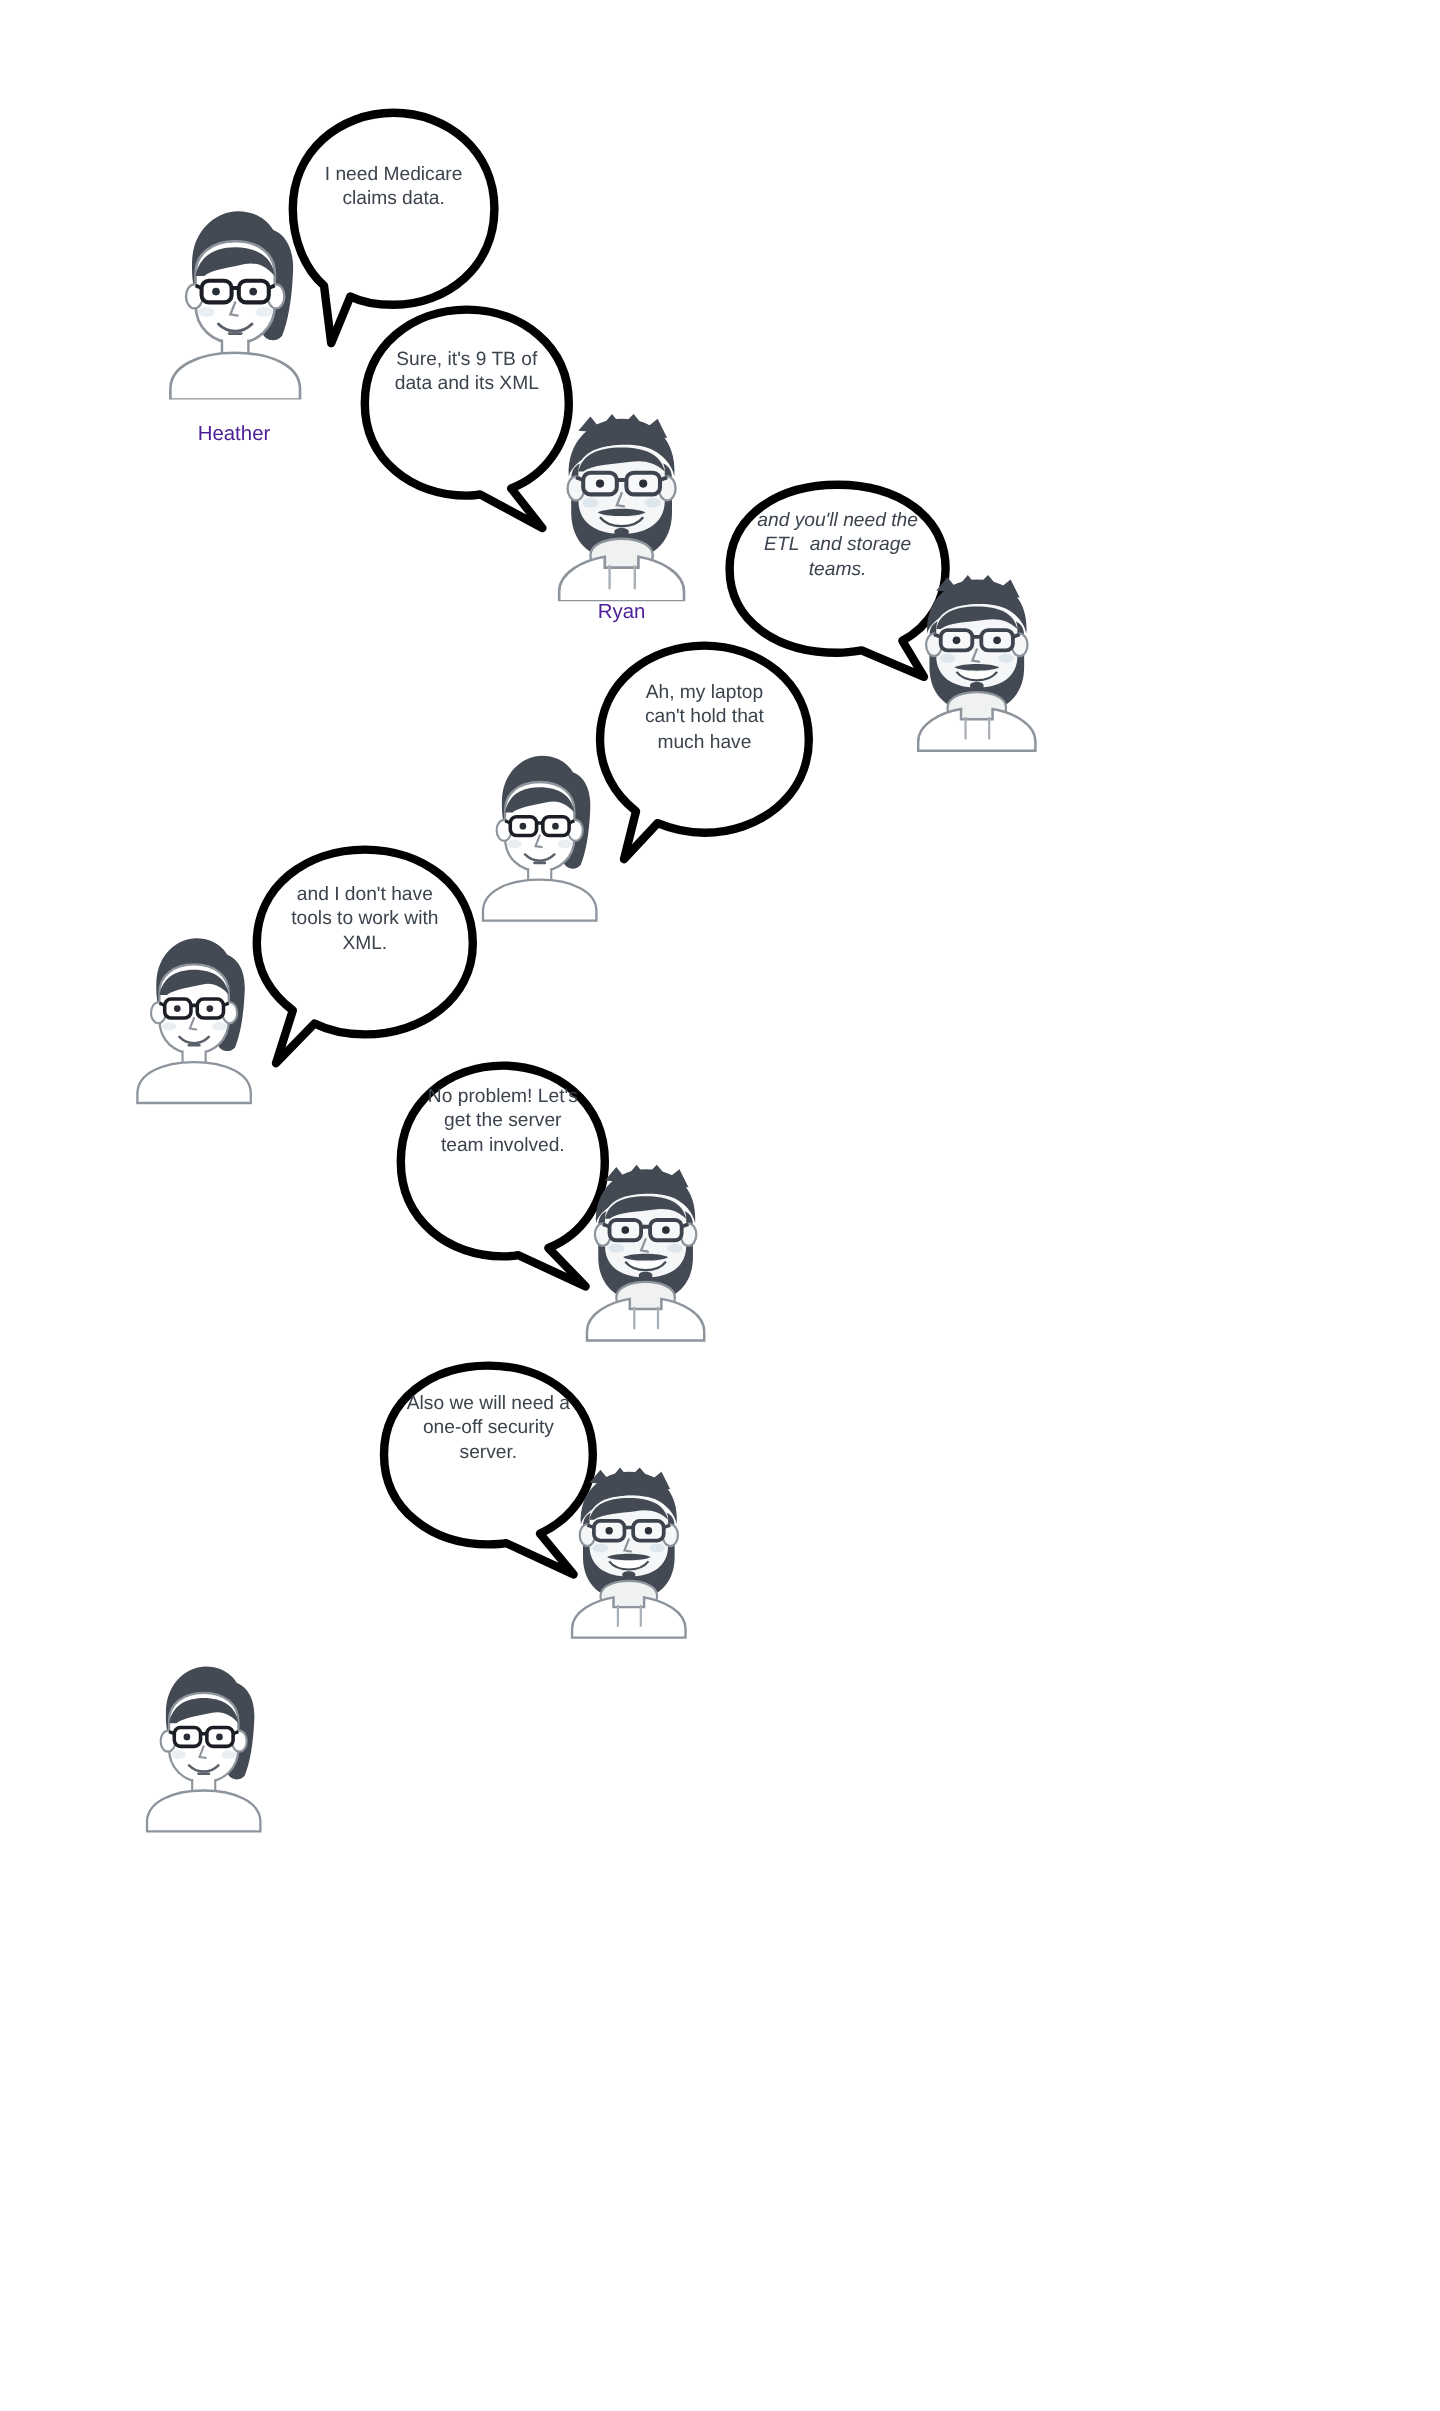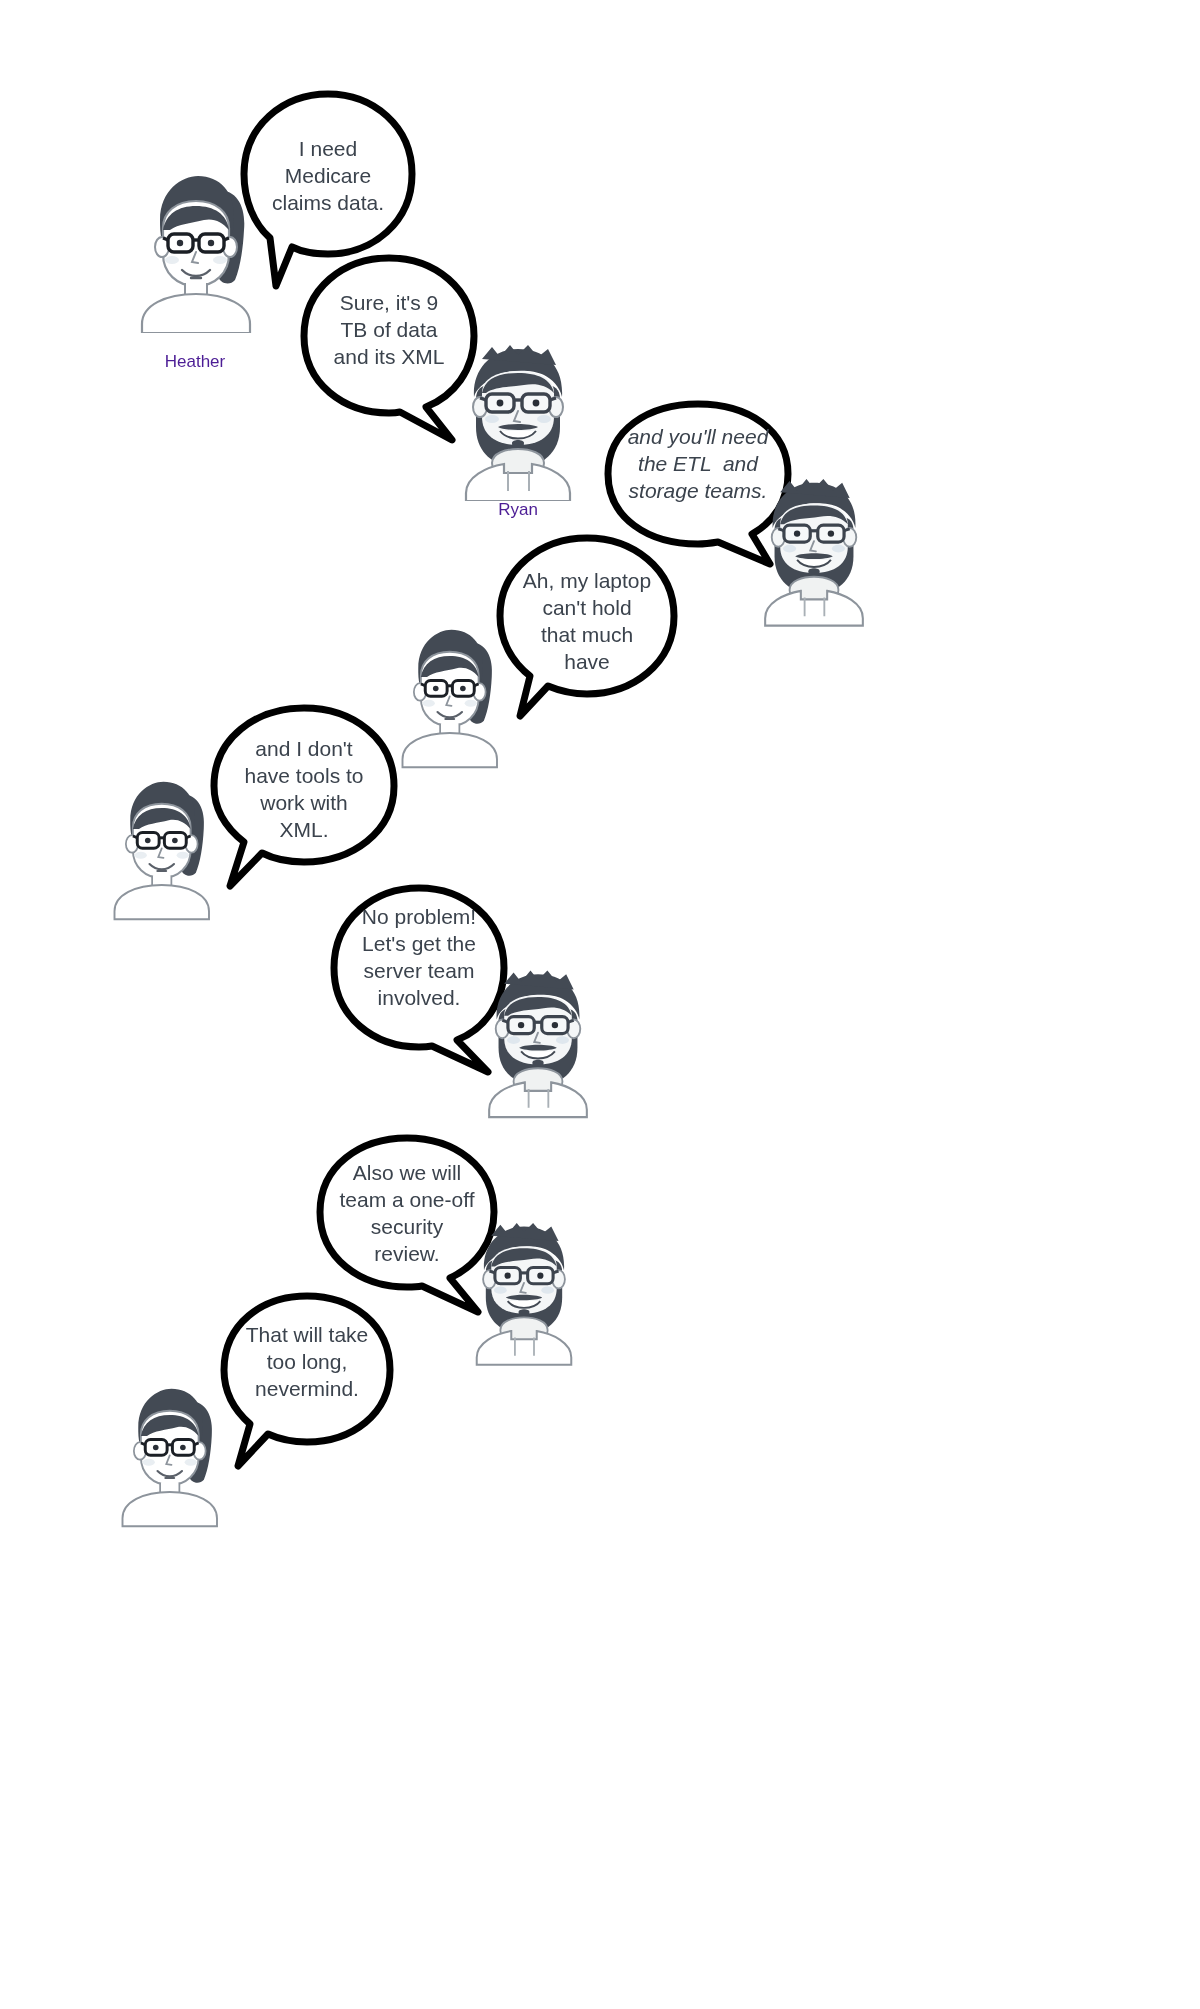--- a/index.html
+++ b/index.html
@@ -46,21 +46,21 @@
     position: absolute;
     left: 0;
     right: 0;
     top: 0;
     bottom: 0;
     display: flex;
     align-items: center;
     justify-content: center;
     text-align: center;
     font-family: "Liberation Sans", sans-serif;
-    font-size: 21px;
+    font-size: 16px;
     line-height: 1.28;
     color: #3b434d;
     padding: 0 16px;
     box-sizing: border-box;
     pointer-events: none;
   }
 </style>
 </head>
 <body>
 
@@ -323,21 +323,21 @@
       <line x1="56" y1="130" x2="56" y2="150" stroke="#a9b0b6" stroke-width="2"></line>
       <line x1="77" y1="130" x2="77" y2="150" stroke="#a9b0b6" stroke-width="2"></line>
     </svg>
   </div>
 
   <div class="bubble" style="left:312px; top:1130px; width:190px; height:186px;">
     <svg viewBox="0 0 190 186" xmlns="http://www.w3.org/2000/svg">
       <path d="M95 8 C142 8 182 36 182 82 C182 112 164 136 138 148
                L166 182 L110 156 C105 157 100 157 95 157 C48 157 8 128 8 82 C8 36 48 8 95 8 Z" fill="#ffffff" stroke="#000000" stroke-width="7" stroke-linejoin="round"></path>
     </svg>
-    <div class="btext" style="padding:0 26px; align-items:flex-start; padding-top:30px;">Also we will team a one-off security review.</div>
+    <div class="btext" style="padding:0 26px; align-items:flex-start; padding-top:30px;">Also we will need a one-off security server.</div>
   </div>
 
   <div class="avatar" style="left:464px; top:1216px; width:120px; height:152px;">
     <svg viewBox="0 0 132 160" xmlns="http://www.w3.org/2000/svg">
       <path d="M24 58 C24 48 30 44 38 44 L94 44 C102 44 108 48 108 58 L108 86
                C108 112 90 126 66 126 C42 126 24 112 24 86 Z" fill="#434a54"></path>
       <path d="M22 56 C20 26 42 8 66 8 C92 8 112 24 110 56 C108 46 100 38 92 34
                C80 28 54 28 42 36 C32 42 24 48 22 56 Z" fill="#434a54"></path>
       <path d="M30 18 L40 6 L48 16 L58 4 L66 14 L76 4 L86 16 L96 8 L104 24 Z" fill="#434a54"></path>
       <path d="M30 52 C30 38 44 30 66 30 C88 30 102 38 102 52 L102 76
@@ -361,27 +361,20 @@
       <path d="M48 90 C56 100 76 100 84 90" fill="none" stroke="#434a54" stroke-width="2"></path>
       <path d="M60 102 C60 98 72 98 72 102 C72 110 66 114 66 114 C66 114 60 110 60 102 Z" fill="#434a54"></path>
       <path d="M40 122 C40 112 54 108 66 108 C78 108 92 112 92 122 C92 132 80 138 66 138 C52 138 40 132 40 122 Z" fill="#f0f2f2" stroke="#8d949c" stroke-width="2"></path>
       <path d="M14 160 L14 152 C14 136 34 126 52 123 L52 132 L80 132 L80 123
                C98 126 118 136 118 152 L118 160 Z" fill="#ffffff" stroke="#8d949c" stroke-width="2.2"></path>
       <line x1="56" y1="130" x2="56" y2="150" stroke="#a9b0b6" stroke-width="2"></line>
       <line x1="77" y1="130" x2="77" y2="150" stroke="#a9b0b6" stroke-width="2"></line>
     </svg>
   </div>
 
-  <div class="bubble" style="left:216px; top:1288px; width:182px; height:182px;">
-    <svg viewBox="0 0 182 182" xmlns="http://www.w3.org/2000/svg">
-      <path d="M91 8 C136 8 174 36 174 82 C174 126 136 154 91 154 C76 154 63 151 52 146
-               L22 178 L34 136 C18 122 8 104 8 82 C8 36 46 8 91 8 Z" fill="#ffffff" stroke="#000000" stroke-width="7" stroke-linejoin="round"></path>
-    </svg>
-    <div class="btext" style="padding:0 28px; align-items:flex-start; padding-top:34px;">That will take too long, nevermind.</div>
-  </div>
 
   <div class="avatar" style="left:112px; top:1375px; width:112px; height:158px;">
     <svg viewBox="0 0 128 165" xmlns="http://www.w3.org/2000/svg">
       <path d="M88 22 C108 22 116 40 114 62 C113 82 110 100 105 112 C100 118 90 116 88 108 C86 92 86 60 84 44 Z" fill="#434a54"></path>
       <path d="M30 52 C30 22 52 8 68 8 C90 8 104 24 104 48 C104 58 103 64 101 70 C98 58 92 50 84 46 C74 41 58 42 48 50 C40 56 34 64 32 72 C30 66 30 58 30 52 Z" fill="#434a54"></path>
       <path d="M33 60 C33 44 46 33 66 33 C86 33 99 44 99 60 L99 86 C99 105 85 118 66 118 C47 118 33 105 33 86 Z" fill="#ffffff" stroke="#8d949c" stroke-width="2.2"></path>
       <ellipse cx="32" cy="79" rx="7" ry="10" fill="#ffffff" stroke="#8d949c" stroke-width="2"></ellipse>
       <ellipse cx="100" cy="79" rx="7" ry="10" fill="#ffffff" stroke="#8d949c" stroke-width="2"></ellipse>
       <path d="M33 62 C36 46 48 38 66 38 C84 38 97 46 99 62 C92 54 84 50 74 52 C62 55 48 56 40 62 Z" fill="#434a54"></path>
       <rect x="38" y="66" width="25" height="18" rx="6" fill="#ffffff" stroke="#1b1f25" stroke-width="3.4"></rect>

